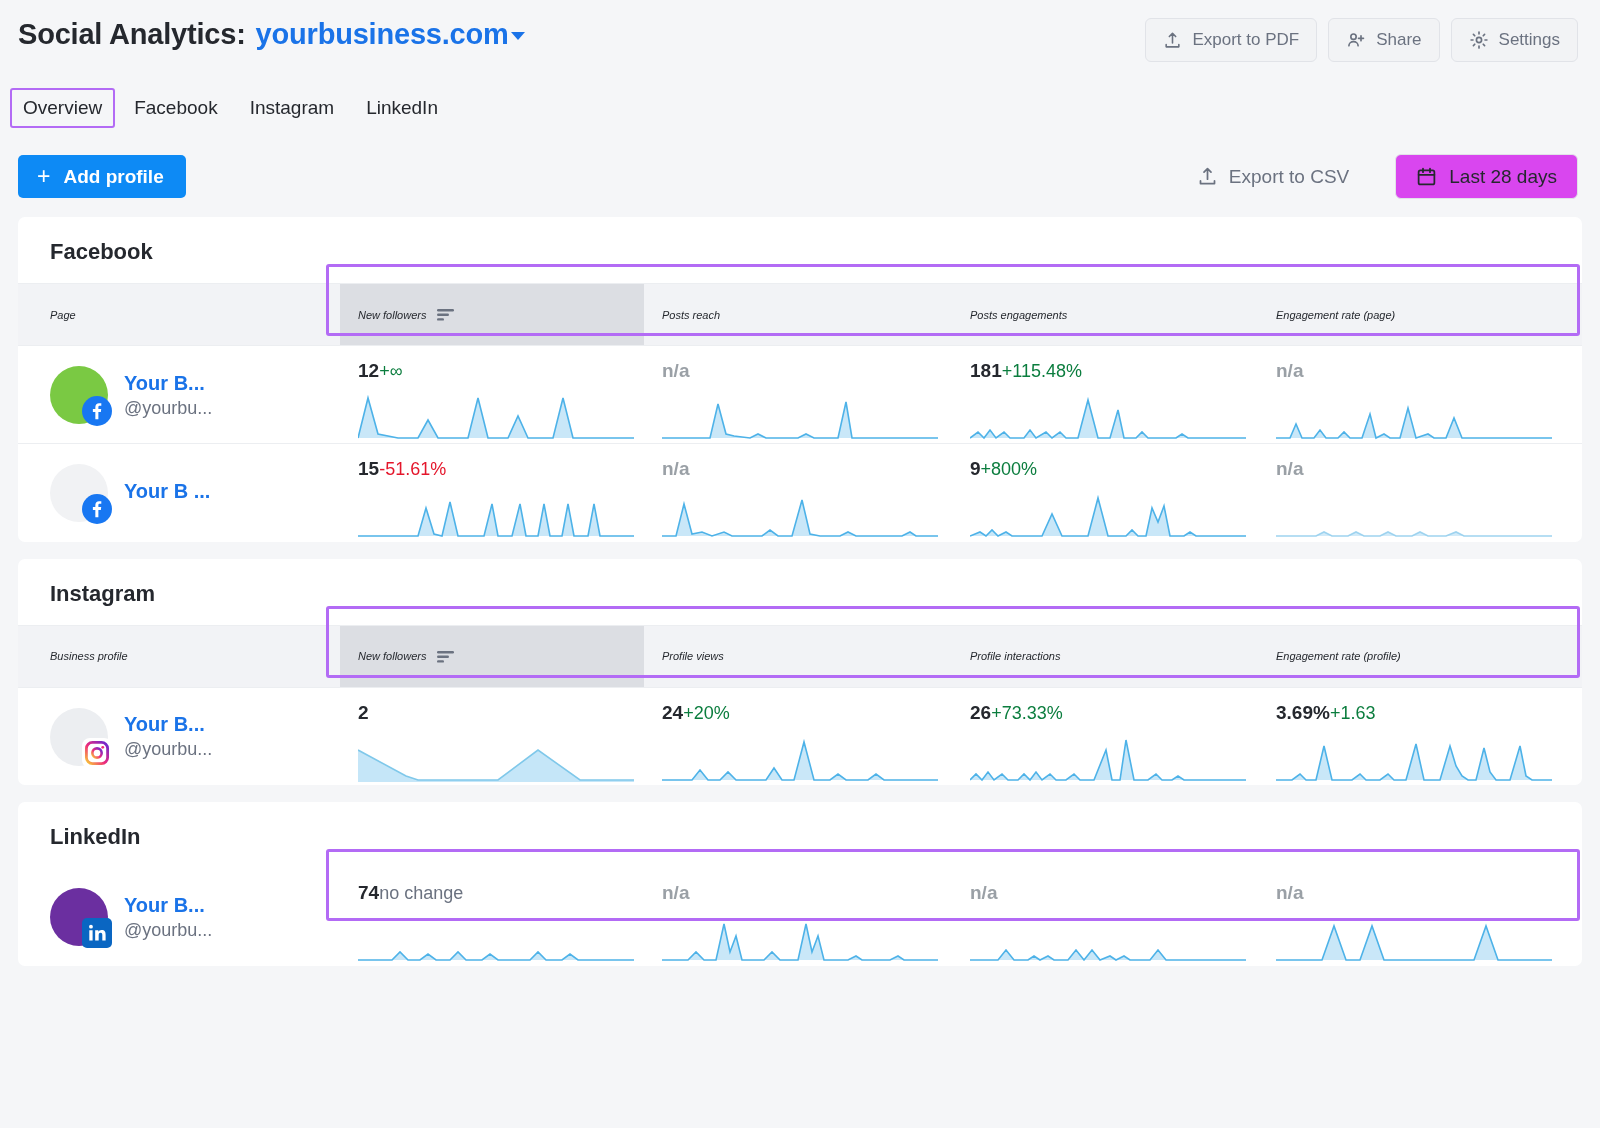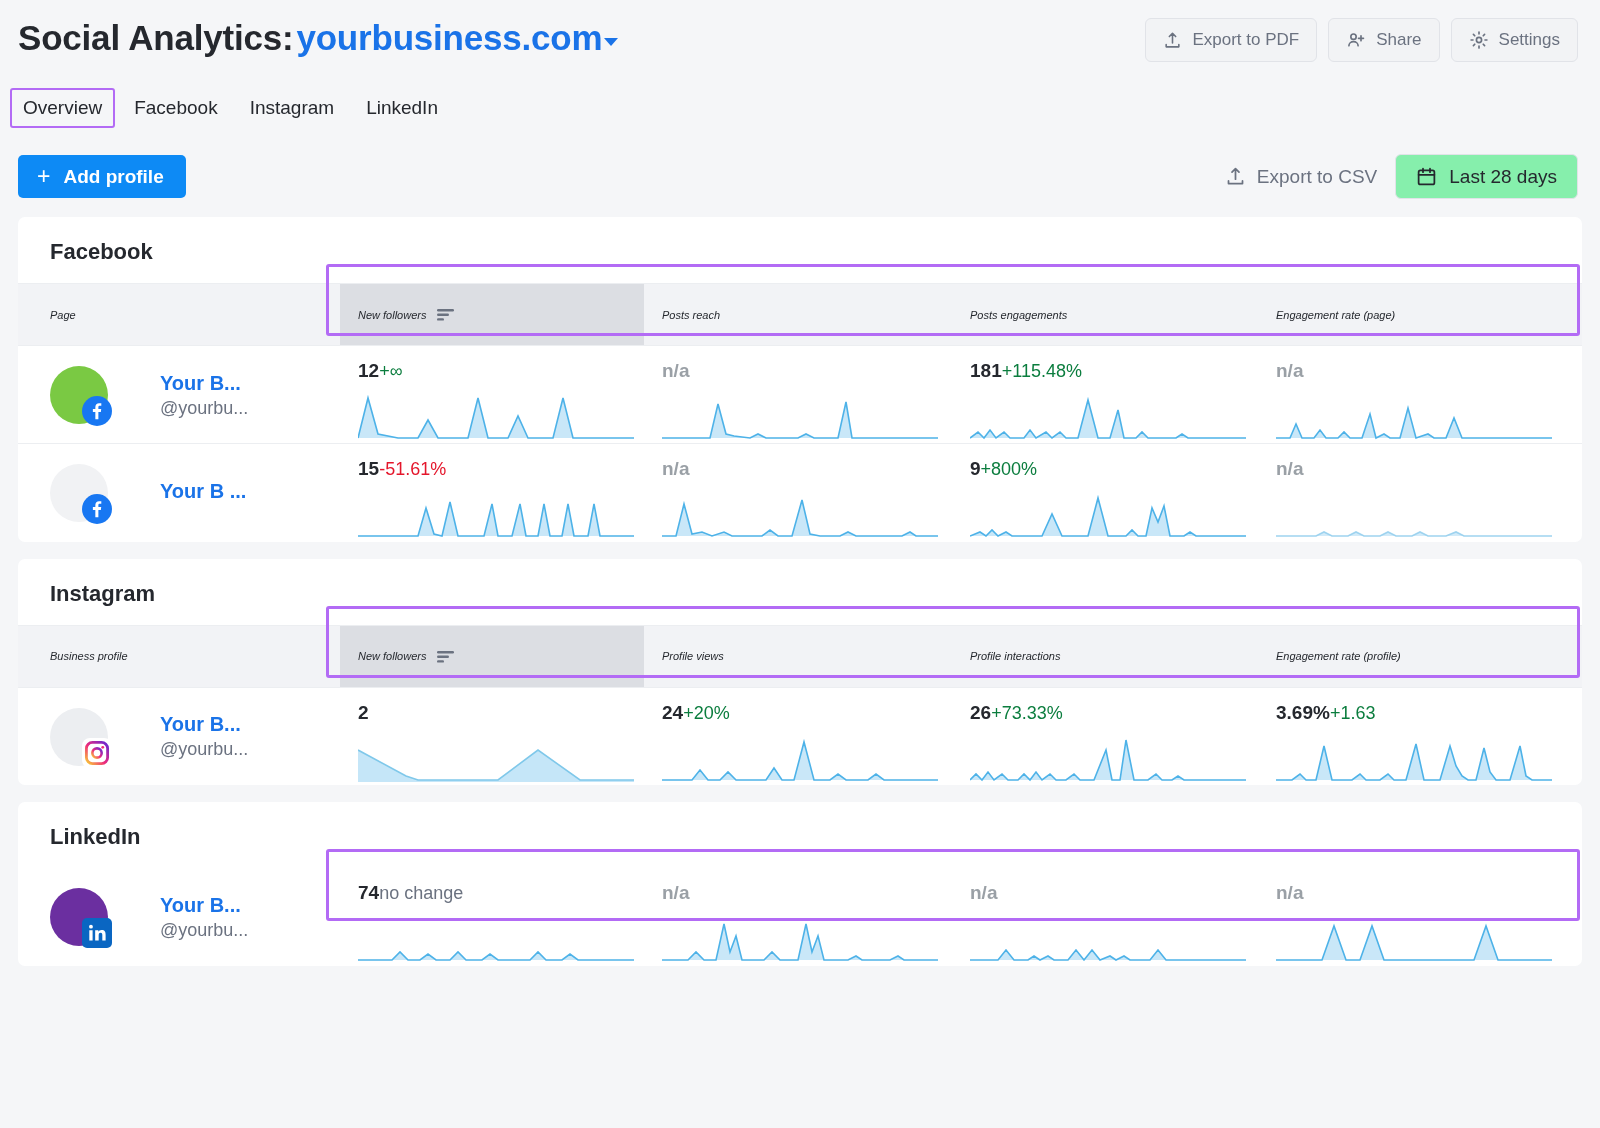--- a/index.html
+++ b/index.html
@@ -12,22 +12,22 @@
     overflow: hidden;
   }
   .page { width: 1600px; height: 1128px; position: relative; }
 
   
   .topbar {
     display: flex; align-items: flex-start; justify-content: space-between;
     padding: 18px 22px 0 18px;
   }
   .page-title {
-    font-size: 35px; font-weight: bold; letter-spacing: -0.2px;
-    display: flex; align-items: baseline; gap: 3px;
+    font-size: 29px; font-weight: bold; letter-spacing: -0.2px;
+    display: flex; align-items: baseline; gap: 10px;
     white-space: nowrap;
   }
   .page-title .domain { color: #1a73e8; font-weight: bold; }
   .caret {
     display: inline-block; width: 0; height: 0; margin-left: 2px;
     border-left: 7px solid transparent; border-right: 7px solid transparent;
     border-top: 8px solid #1a73e8; position: relative; top: -4px;
   }
   .topbtns { display: flex; gap: 11px; border-radius: 9px; }
   .btn-ghost {
@@ -55,29 +55,29 @@
     display: flex; align-items: center; justify-content: space-between;
     padding: 26px 22px 0 18px;
   }
   .btn-primary {
     display: inline-flex; align-items: center; gap: 13px;
     height: 43px; padding: 0 22px 0 19px;
     background: #0d8af5; color: #fff; border: none; border-radius: 5px;
     font-size: 19px; font-weight: bold;
   }
   .btn-primary .plus { font-size: 23px; font-weight: normal; line-height: 1; }
-  .right-actions { display: flex; align-items: center; gap: 18px; justify-content: space-between; }
+  .right-actions { display: flex; align-items: center; gap: 46px; justify-content: space-between; }
   .csv {
     display: inline-flex; align-items: center; gap: 11px;
     color: #6b7280; font-size: 19px;
   }
   .datepick {
     display: inline-flex; align-items: center; gap: 12px;
     height: 45px; padding: 10px 20px;
-    background: #86efac; border: 1px solid #e1e3e8; border-radius: 6px;
+    background: #d946ef; border: 1px solid #e1e3e8; border-radius: 6px;
     font-size: 19px; color: #25282e;
   }
 
   
   .cards { padding: 18px 18px 0 18px; display: flex; flex-direction: column; gap: 17px; }
   .card { background: #fff; border-radius: 7px; position: relative; overflow: visible; }
   .card-title {
     font-size: 22px; font-weight: bold; padding: 22px 0 18px 32px;
   }
 
@@ -101,21 +101,21 @@
   .avatar-wrap { position: relative; width: 58px; height: 58px; flex: none; }
   .avatar { width: 58px; height: 58px; border-radius: 50%; }
   .badge {
     position: absolute; right: -4px; bottom: -2px;
     width: 30px; height: 30px; border-radius: 50%;
     display: flex; align-items: center; justify-content: center;
   }
   .badge.fb { background: #1877f2; }
   .badge.li { background: #0a66c2; border-radius: 5px; }
   .badge.ig { background: #fff; border-radius: 8px; }
-  .pnames { display: flex; flex-direction: column; gap: 3px; margin-left: 36px; }
+  .pnames { display: flex; flex-direction: column; gap: 3px; }
   .pname { color: #1a73e8; font-size: 20px; font-weight: bold; }
   .phandle { color: #6b7280; font-size: 18px; }
 
   .metric { padding: 14px 0 0 18px; }
   .metric-head { display: flex; align-items: baseline; height: 26px; }
   .mval { font-size: 19px; font-weight: bold; color: #25282e; }
   .mval.na { color: #9aa0a6; font-weight: bold; font-size: 19px; }
   .mdelta { font-size: 18px; }
   .mdelta.up { color: #0b7d3e; }
   .mdelta.down { color: #e4162b; }

